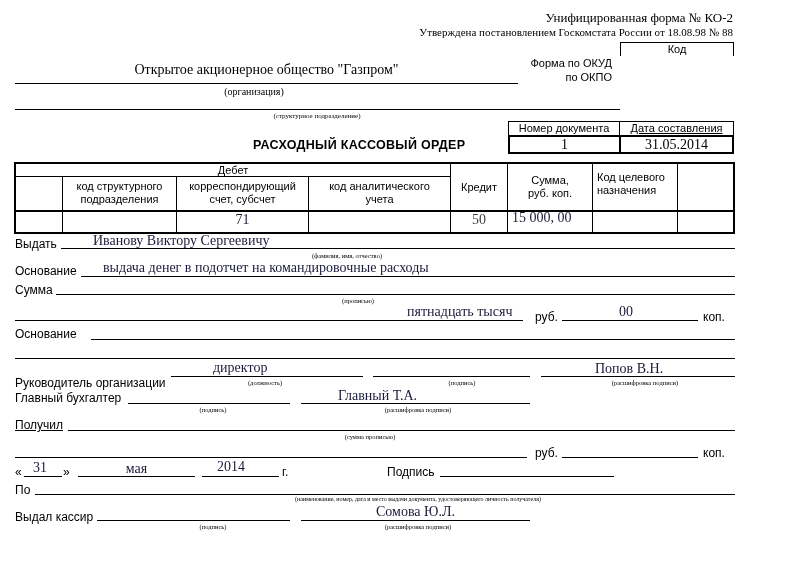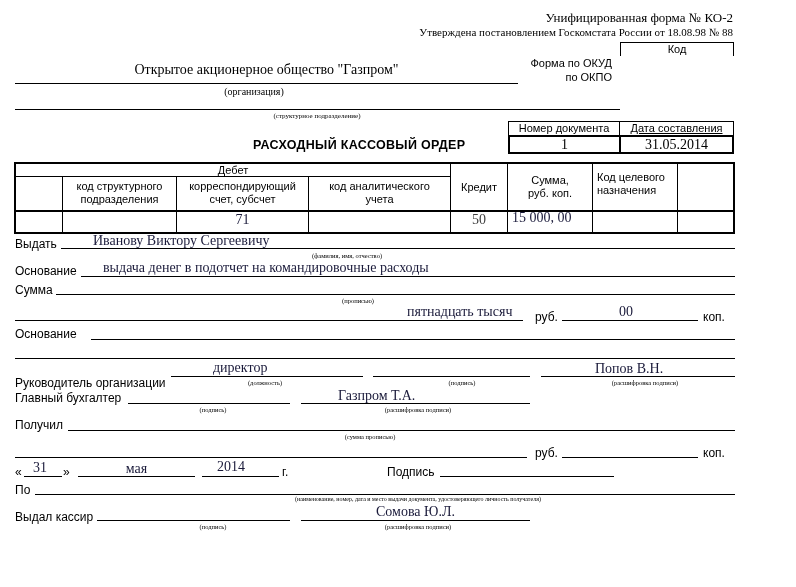--- a/index.html
+++ b/index.html
@@ -107,25 +107,25 @@
 <div class="hint" style="left:265px; top:379px;">(должность)</div>
 <div class="hline" style="left:373px; width:157px; top:376px;"></div>
 <div class="hint" style="left:462px; top:379px;">(подпись)</div>
 <div class="val" style="left:595px; top:361px;">Попов В.Н.</div>
 <div class="hline" style="left:541px; width:194px; top:376px;"></div>
 <div class="hint" style="left:645px; top:379px;">(расшифровка подписи)</div>
 
 <div class="label" style="left:15px; top:391px;">Главный бухгалтер</div>
 <div class="hline" style="left:128px; width:162px; top:403px;"></div>
 <div class="hint" style="left:213px; top:406px;">(подпись)</div>
-<div class="val" style="left:338px; top:388px;">Газпром Т.А.</div>
+<div class="val" style="left:338px; top:388px;">Главный Т.А.</div>
 <div class="hline" style="left:301px; width:229px; top:403px;"></div>
 <div class="hint" style="left:418px; top:406px;">(расшифровка подписи)</div>
 
-<div class="label" style="left:15px; top:418px;">Получил</div>
+<div class="label" style="left:15px; top:418px;text-decoration:underline;">Получил</div>
 <div class="abs" style="left:68px; width:667px; top:417px; height:12px;"></div>
 <div class="hline" style="left:68px; width:667px; top:430px;"></div>
 <div class="hint" style="left:370px; top:433px;">(сумма прописью)</div>
 <div class="hline" style="left:15px; width:512px; top:457px;"></div>
 <div class="label" style="left:535px; top:446px;">руб.</div>
 <div class="hline" style="left:562px; width:136px; top:457px;"></div>
 <div class="label" style="left:703px; top:446px;">коп.</div>
 
 <div class="label" style="left:15px; top:465px;">«</div>
 <div class="val" style="left:33px; top:460px;">31</div>

